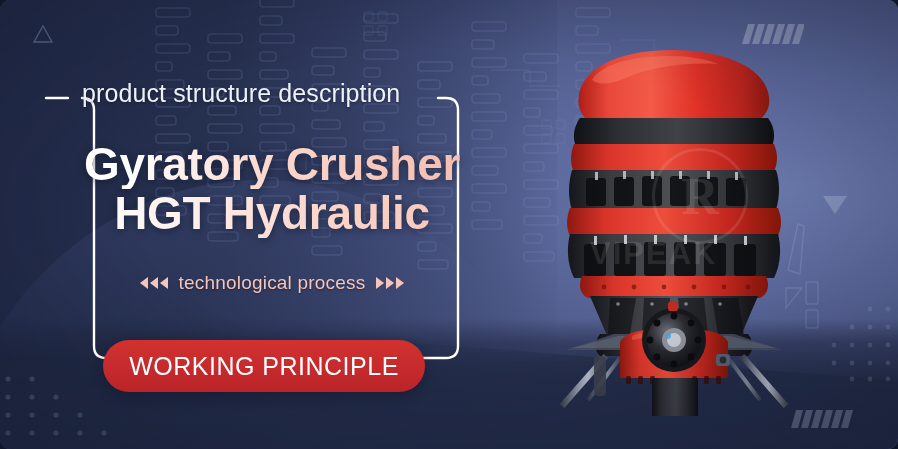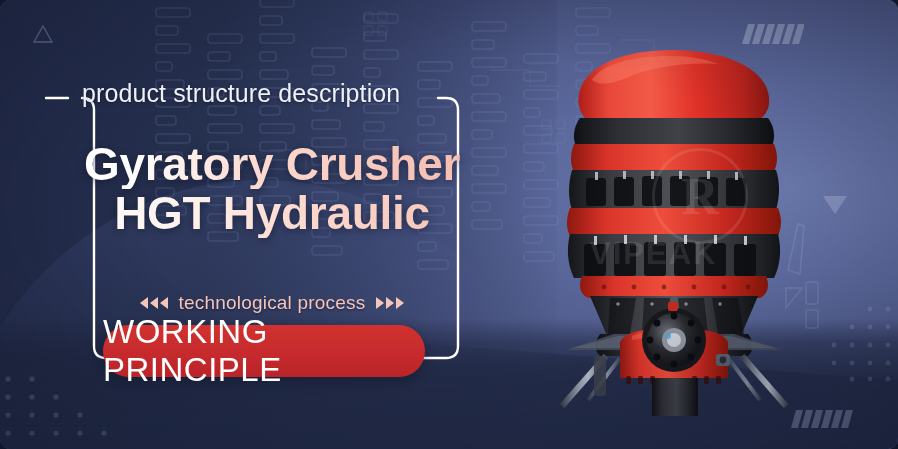--- a/index.html
+++ b/index.html
@@ -79,37 +79,37 @@
     -webkit-background-clip:text;background-clip:text;color:transparent;
     -webkit-text-fill-color:transparent;
     filter:drop-shadow(0 2px 4px rgba(10,14,32,.55));
   }
   .headline .ln2{
     background:linear-gradient(96deg,#ffffff 0%,#ffffff 16%,#fbd9cf 48%,#f7c6ba 78%,#f4bcae 100%);
     -webkit-background-clip:text;background-clip:text;
   }
 
   .process{
-    position:absolute;left:62px;top:292px;width:420px;
+    position:absolute;left:62px;top:272px;width:420px;
     display:flex;align-items:center;justify-content:center;gap:11px;
     color:#f6c5ba;font-size:19px;letter-spacing:.2px;
   }
   .arrows{display:flex;gap:2px;align-items:center;}
   .arrows .a{width:0;height:0;border-top:6px solid transparent;border-bottom:6px solid transparent;}
   .arrows.left .a{border-right:8px solid #f6c5ba;}
   .arrows.right .a{border-left:8px solid #f6c5ba;}
   .process .ptxt{white-space:nowrap;text-shadow:0 1px 2px rgba(12,16,34,.5);}
 
   .cta{
-    position:absolute;left:103px;top:325px;width:322px;height:52px;
+    position:absolute;left:103px;top:340px;width:322px;height:52px;
     border-radius:26px;
     background:linear-gradient(180deg,#d1322f 0%,#c62a2d 55%,#b92428 100%);
     box-shadow:0 4px 12px rgba(12,16,34,.38);
     display:flex;align-items:center;justify-content:center;
-    color:#fff;font-size:33px;font-weight:400;letter-spacing:.5px;
+    color:#fff;font-size:25px;font-weight:400;letter-spacing:.5px;
     cursor:pointer;
   }
 
   
   .machine{position:absolute;left:540px;top:38px;width:268px;height:378px;}
   .machine svg{display:block;}
   .wm{
     position:absolute;left:652px;top:148px;width:96px;height:96px;
     border:3px solid rgba(255,255,255,.10);border-radius:50%;
     display:flex;align-items:center;justify-content:center;

